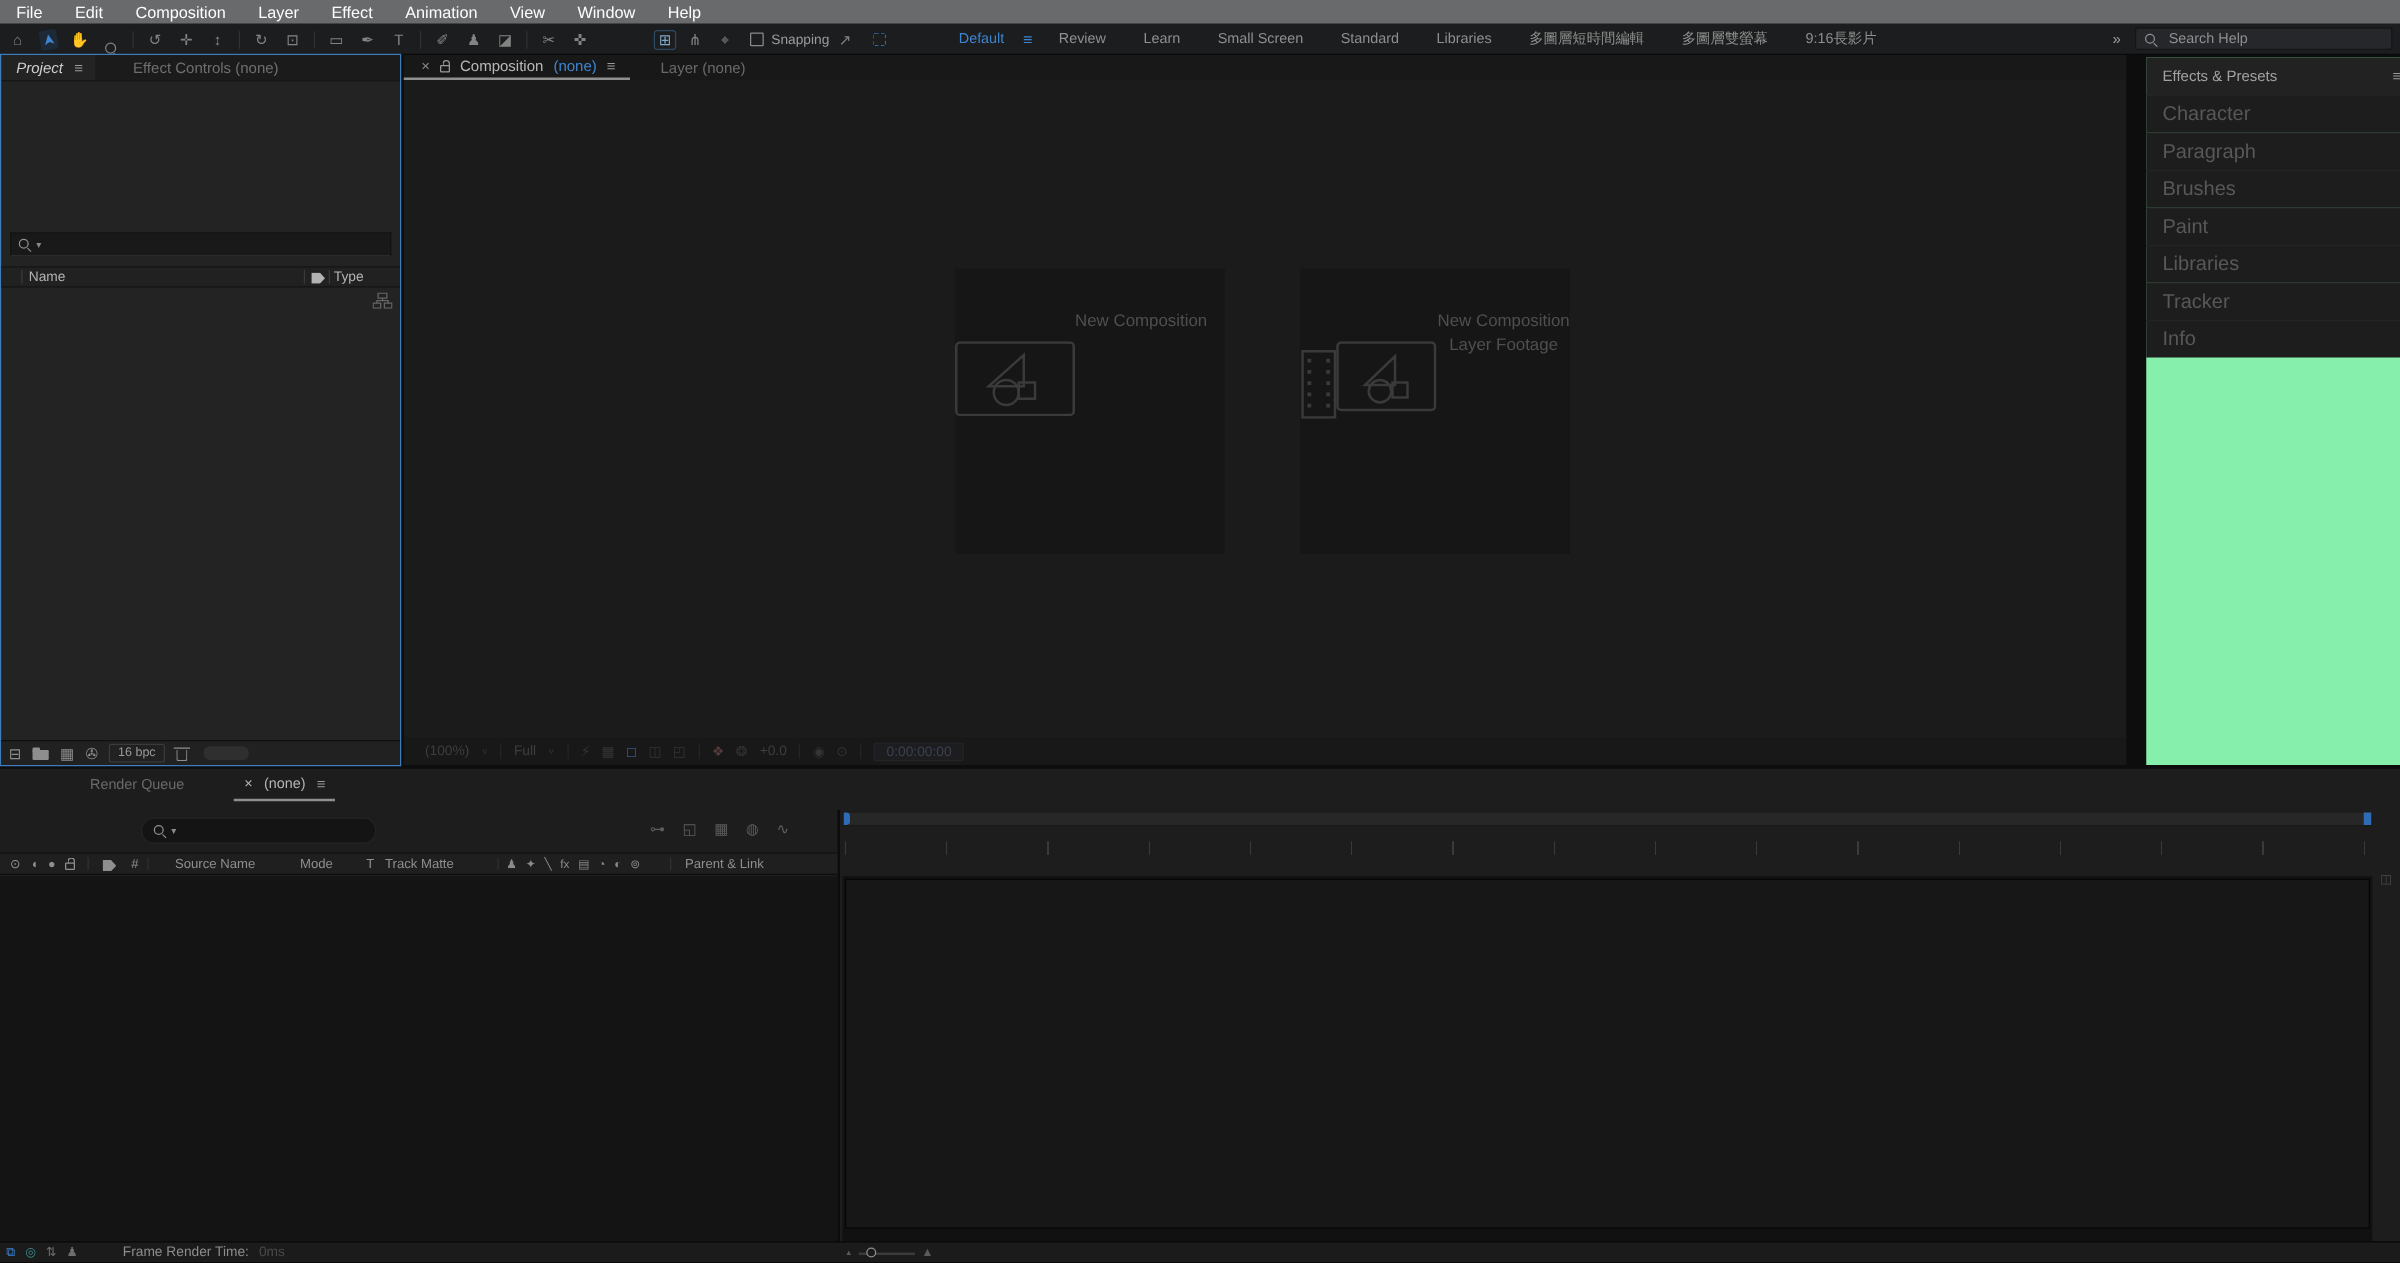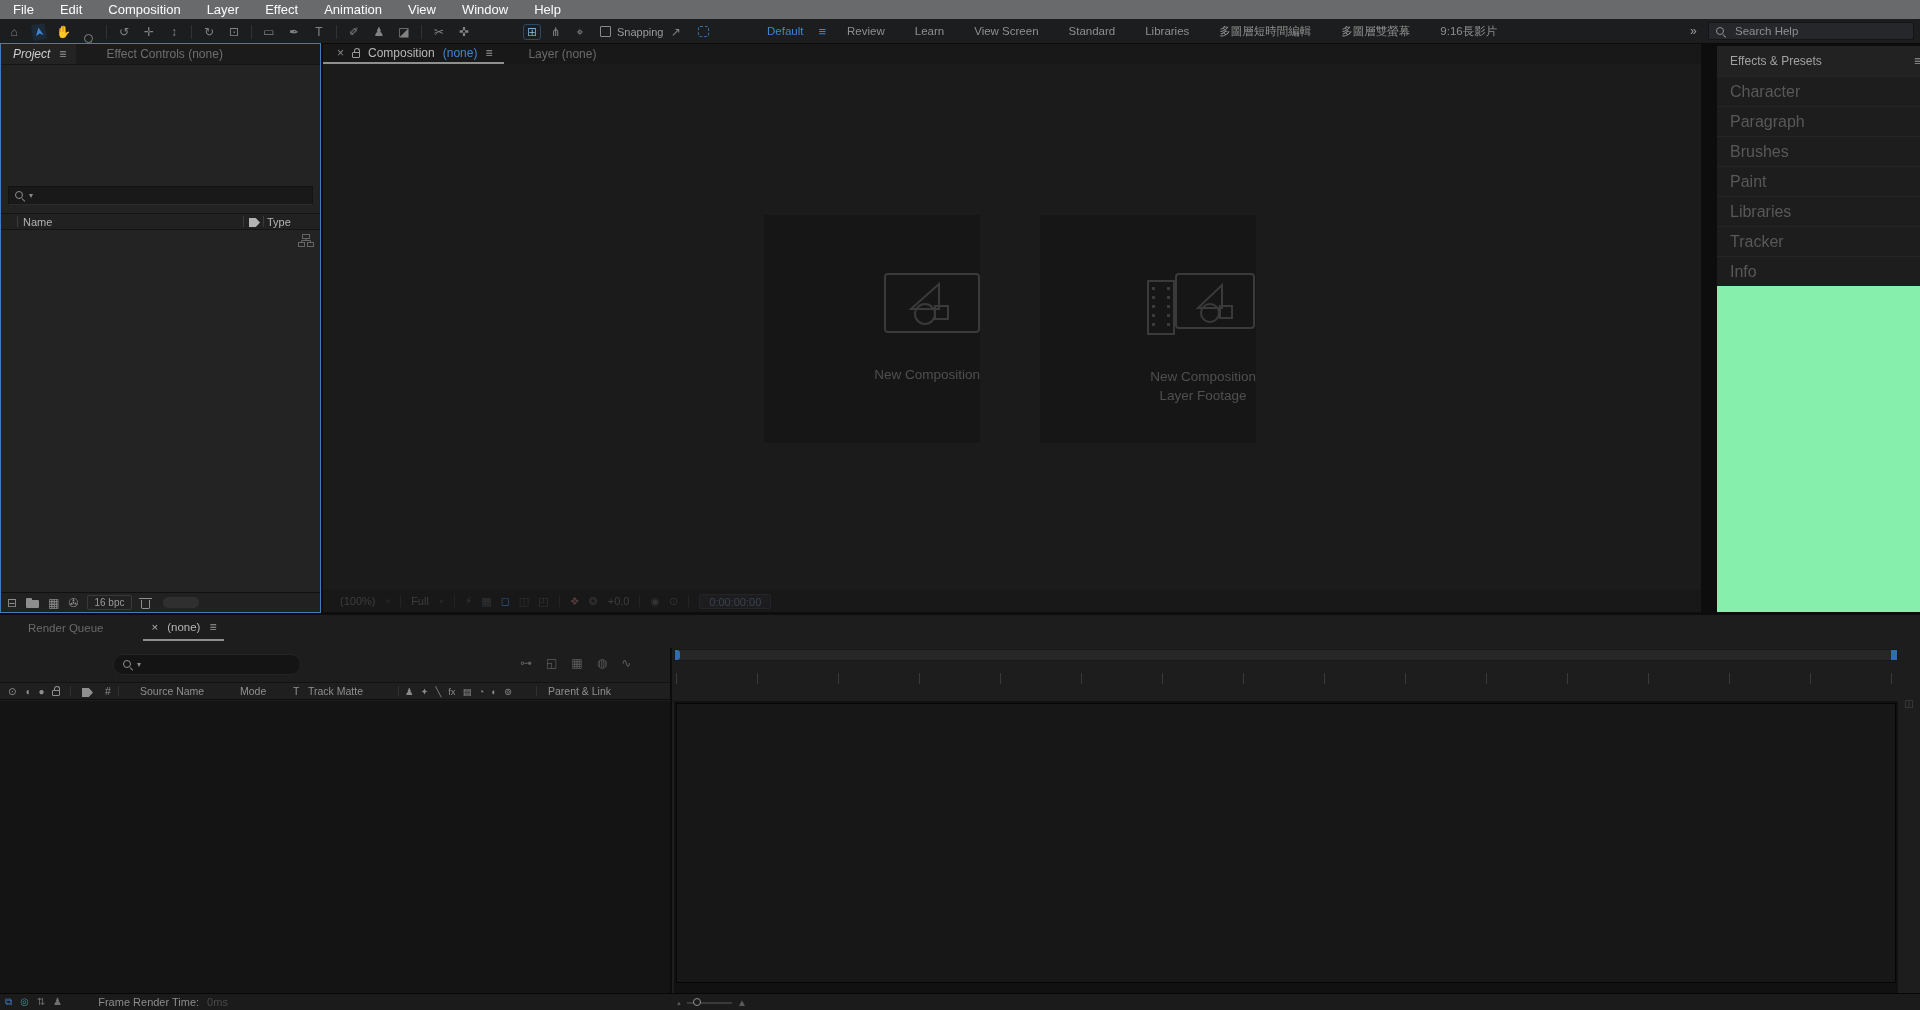--- a/index.html
+++ b/index.html
@@ -60,39 +60,39 @@
 
   
   .comp-panel{position:absolute;left:323px;top:44px;width:1378px;height:568px;background:#1b1b1b;}
   .c-tabs{height:20px;background:#181818;display:flex;align-items:center;font-size:12px;}
   .c-tab-active{height:100%;display:flex;align-items:center;gap:8px;padding:0 12px 0 14px;border-bottom:2px solid #8f8f8f;color:#b8b8b8;}
   .c-close{color:#8a8a8a;}
   .c-none{color:#3e85d1;}
   .css-lock{width:8px;height:6px;border:1px solid currentColor;border-radius:1px;position:relative;display:inline-block;margin-top:3px;color:#9a9a9a;}
   .css-lock::before{content:"";position:absolute;left:1px;top:-5px;width:4px;height:4px;border:1px solid currentColor;border-bottom:none;border-radius:3px 3px 0 0;}
   .c-tab-layer{margin-left:24px;color:#6a6a6a;}
-  .new-comp-btn{position:absolute;top:171px;width:216px;height:228px;background:#161616;display:flex;flex-direction:column;align-items:flex-end;color:#4f4f4f;font-size:13.5px;cursor:pointer;}
+  .new-comp-btn{position:absolute;top:171px;width:216px;height:228px;background:#161616;display:flex;flex-direction:row;align-items:flex-start;color:#4f4f4f;font-size:13.5px;cursor:pointer;}
   .ncb1{left:441px;} .ncb2{left:717px;}
   .new-comp-btn svg{margin-top:58px;}
   .ncb-label{margin-top:32px;text-align:center;line-height:19px;}
   .c-bottom{position:absolute;left:0;right:0;bottom:0;height:22px;background:#181818;display:flex;align-items:center;gap:10px;padding-left:17px;color:#3d3e40;font-size:11px;}
   .csep{width:1px;height:12px;background:#242424;}
   .c-ic{font-size:11px;color:#333436;}
   .c-ic.roi{color:#2d5a8a;}
   .c-ic.chan{color:#573a3a;}
   .c-group{display:flex;align-items:center;gap:9px;}
   .timecode{color:#3a4150;background:#1d1d1f;border:1px solid #242428;border-radius:2px;padding:0 9px;height:15px;line-height:14px;font-size:11px;}
 
   
   .right-col{position:absolute;left:1717px;top:46px;width:217px;height:566px;background:#86efac;}
   .rp-head{height:30px;background:#222222;display:flex;align-items:center;justify-content:space-between;padding:0 13px;color:#a2a2a2;font-size:12px;}
   .rp-item{height:30px;display:flex;align-items:center;padding:0 13px;color:#585858;font-size:16px;background:#1d1d1d;border-top:1px solid #242424;}
 
   
-  .timeline{position:absolute;left:0;right:0;top:615px;bottom:0;background:#1d1d1d;}
+  .timeline{position:absolute;left:0;right:0;top:615px;bottom:0;background:#1d1d1d;padding-left:44px;}
   .t-tabs{height:26px;display:flex;align-items:center;font-size:11.5px;color:#6a6a6a;}
   .t-tab-rq{margin-left:28px;}
   .t-tab-active{margin-left:40px;height:100%;display:flex;align-items:center;gap:9px;padding:0 8px;border-bottom:2px solid #8f8f8f;color:#b5b5b5;}
   .t-toolbar{position:absolute;left:0;top:33px;width:670px;height:34px;}
   .t-search{position:absolute;left:113px;top:6px;width:188px;height:21px;background:#141414;border:1px solid #242424;border-radius:10px;display:flex;align-items:center;gap:3px;padding:0 9px;color:#8a8a8a;}
   .t-icons{position:absolute;left:520px;top:8px;display:flex;gap:14px;color:#5d5d5d;font-size:12px;}
   .t-divider{position:absolute;left:670px;top:33px;bottom:17px;width:2px;background:#0c0c0c;}
   .ruler{position:absolute;left:674px;right:22px;top:34px;height:12px;background:#272727;border:1px solid #191919;}
   .ruler::before{content:"";position:absolute;left:0;top:0;bottom:0;width:5px;background:#2e6cb5;border-radius:0 3px 3px 0;}
   .ruler::after{content:"";position:absolute;right:0;top:0;bottom:0;width:6px;background:#2e6cb5;}
@@ -175,21 +175,21 @@
 
     <span class="tool">↗</span>
         <span class="tool bluebox"></span>
       </div>
     <div class="workspaces">
 
     <span class="ws-item active">Default</span>
         <span class="ws-item active wsmenu">≡</span>
         <span class="ws-item">Review</span>
         <span class="ws-item">Learn</span>
-        <span class="ws-item">View Screen</span>
+        <span class="ws-item">Small Screen</span>
         <span class="ws-item">Standard</span>
         <span class="ws-item">Libraries</span>
         <span class="ws-item">多圖層短時間編輯</span>
         <span class="ws-item">多圖層雙螢幕</span>
         <span class="ws-item">9:16長影片</span>
       </div>
     <span class="ws-overflow">»</span>
     <div class="help-search">
       <span class="mag"></span>
       <span>Search Help</span>

